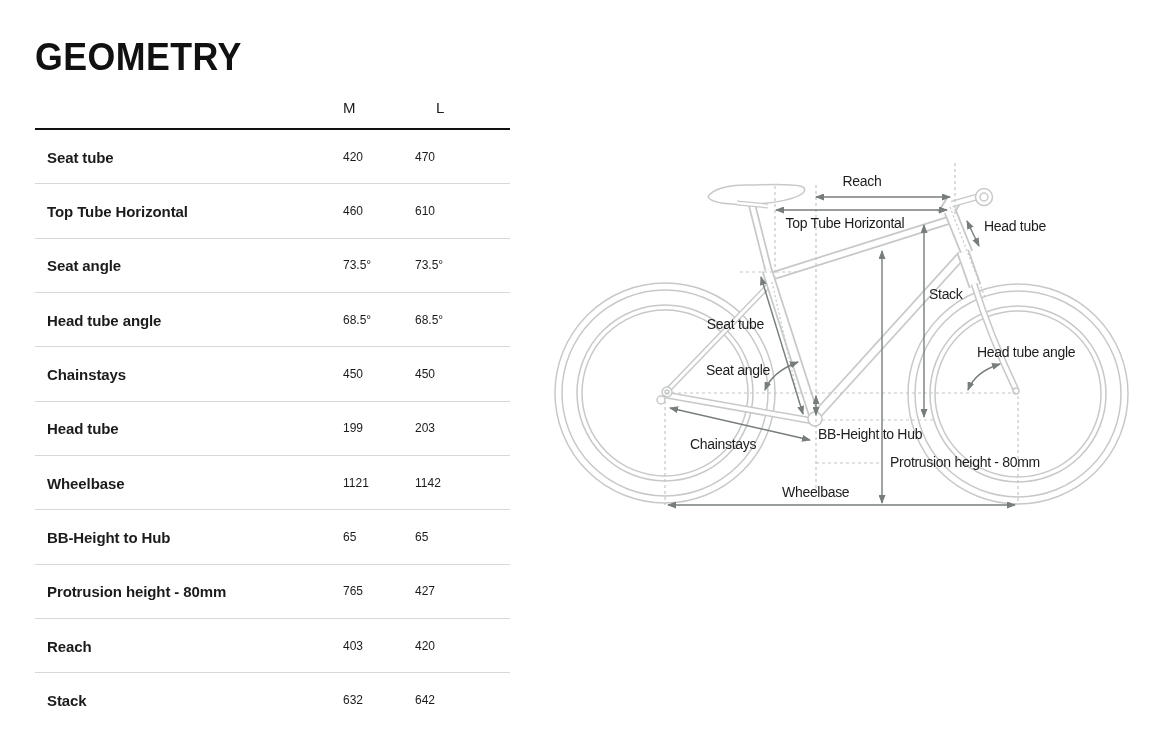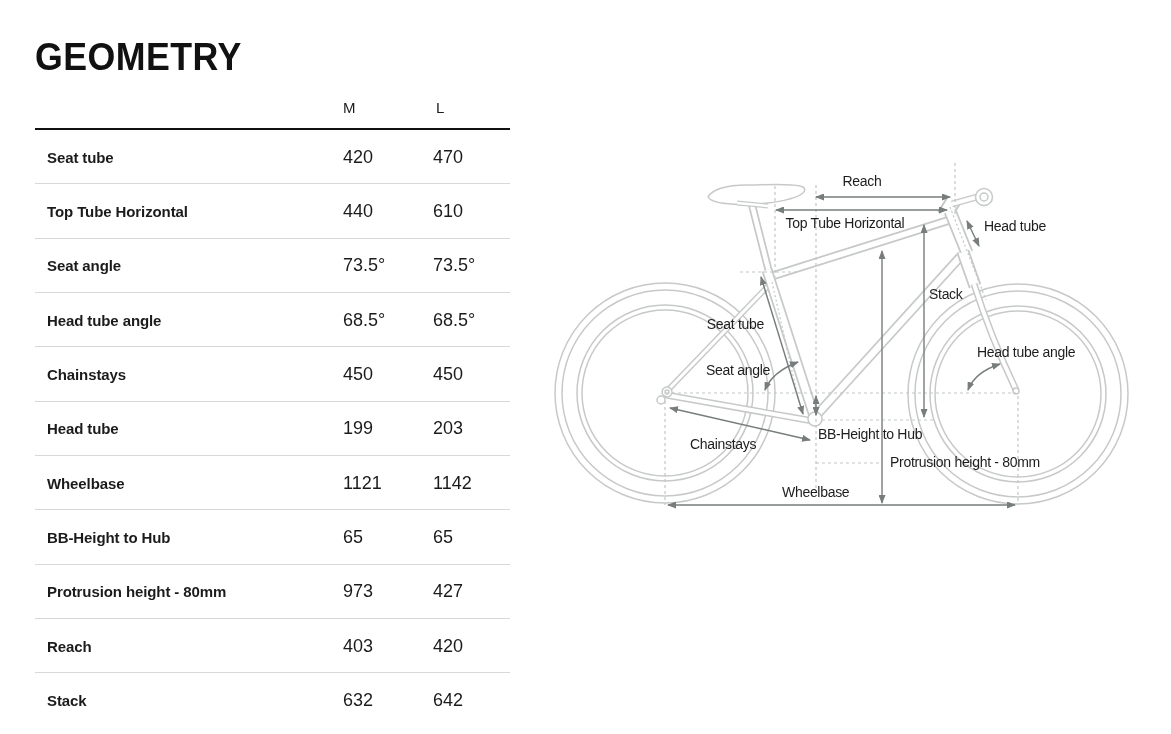--- a/index.html
+++ b/index.html
@@ -8,22 +8,22 @@
   .title{position:absolute;left:35px;top:36px;margin:0;font-size:38px;font-weight:800;
          letter-spacing:0.5px;transform:scaleX(0.94);transform-origin:left;color:#111;}
   .geo-table{position:absolute;left:35px;top:85px;width:475px;}
   .thead{position:relative;height:43px;border-bottom:2.5px solid #111;}
   .col{position:absolute;bottom:12px;font-size:15px;color:#1b1b1b;}
   .col-m{left:308px;} .col-l{left:401px;}
   .trow{position:relative;height:53.35px;border-bottom:1px solid #d8d8d8;}
   .trow.last{border-bottom:none;}
   .rlabel{position:absolute;left:12px;top:50%;transform:translateY(-50%);
           font-size:15px;font-weight:700;letter-spacing:-0.1px;}
-  .val{position:absolute;top:50%;transform:translateY(-50%);font-size:18px;}
-  .val-m{left:308px;} .val-l{left:398px;}
+  .val{position:absolute;top:50%;transform:translateY(-50%);font-size:12px;}
+  .val-m{left:308px;} .val-l{left:380px;}
   svg.diagram{position:absolute;left:0;top:0;}
   svg text{font-family:"Liberation Sans","DejaVu Sans",sans-serif;font-size:14px;
            letter-spacing:-0.3px;fill:#1d1d1d;}
 </style>
 </head>
 <body>
 
 <div class="page">
 
   <h1 class="title">GEOMETRY</h1>
@@ -33,21 +33,21 @@
       <span class="col col-m">M</span>
       <span class="col col-l">L</span>
     </div>
     <div class="trow">
         <span class="rlabel">Seat tube</span>
         <span class="val val-m">420</span>
         <span class="val val-l">470</span>
       </div>
     <div class="trow">
         <span class="rlabel">Top Tube Horizontal</span>
-        <span class="val val-m">440</span>
+        <span class="val val-m">460</span>
         <span class="val val-l">610</span>
       </div>
     <div class="trow">
         <span class="rlabel">Seat angle</span>
         <span class="val val-m">73.5°</span>
         <span class="val val-l">73.5°</span>
       </div>
     <div class="trow">
         <span class="rlabel">Head tube angle</span>
         <span class="val val-m">68.5°</span>
@@ -68,21 +68,21 @@
         <span class="val val-m">1121</span>
         <span class="val val-l">1142</span>
       </div>
     <div class="trow">
         <span class="rlabel">BB-Height to Hub</span>
         <span class="val val-m">65</span>
         <span class="val val-l">65</span>
       </div>
     <div class="trow">
         <span class="rlabel">Protrusion height - 80mm</span>
-        <span class="val val-m">973</span>
+        <span class="val val-m">765</span>
         <span class="val val-l">427</span>
       </div>
     <div class="trow">
         <span class="rlabel">Reach</span>
         <span class="val val-m">403</span>
         <span class="val val-l">420</span>
       </div>
     <div class="trow last">
         <span class="rlabel">Stack</span>
         <span class="val val-m">632</span>

